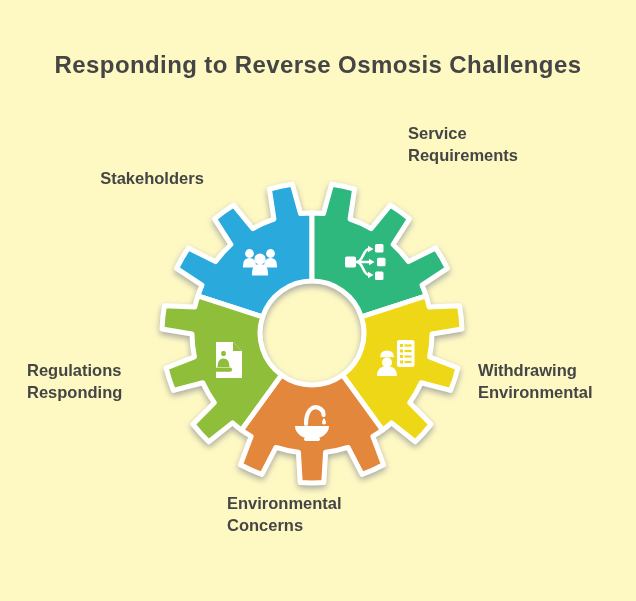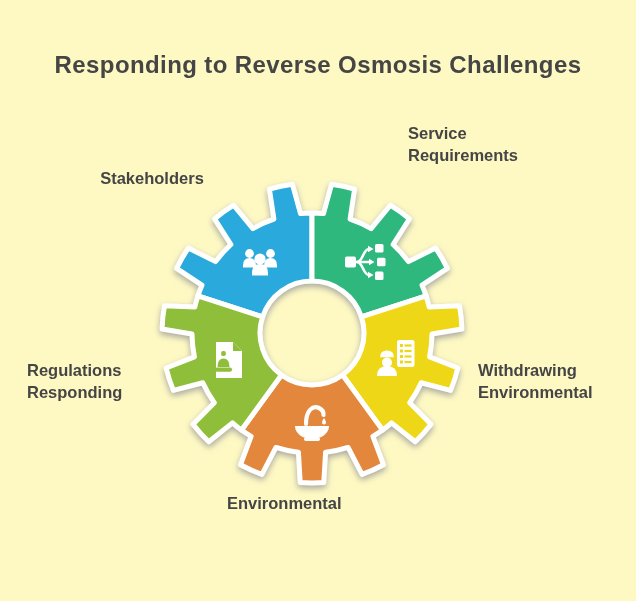--- a/index.html
+++ b/index.html
@@ -40,20 +40,21 @@
     <div>Environmental</div>
   </div>
 
   <div class="lbl" id="lbl-regulations">
     <div>Regulations</div>
     <div>Responding</div>
   </div>
 
   <div class="lbl" id="lbl-environmental">
     <div>Environmental</div>
+    <div>Concerns</div>
   </div>
 
   <svg width="636" height="601" viewBox="0 0 636 601">
     <defs>
       <filter id="segshadow" x="-20%" y="-20%" width="140%" height="140%">
         <feDropShadow dx="0" dy="3" stdDeviation="3" flood-color="#999999" flood-opacity="0.85"></feDropShadow>
       </filter>
     </defs>
 
     <g id="segments" filter="url(#segshadow)" stroke="#ffffff" stroke-width="5" stroke-linejoin="round">

